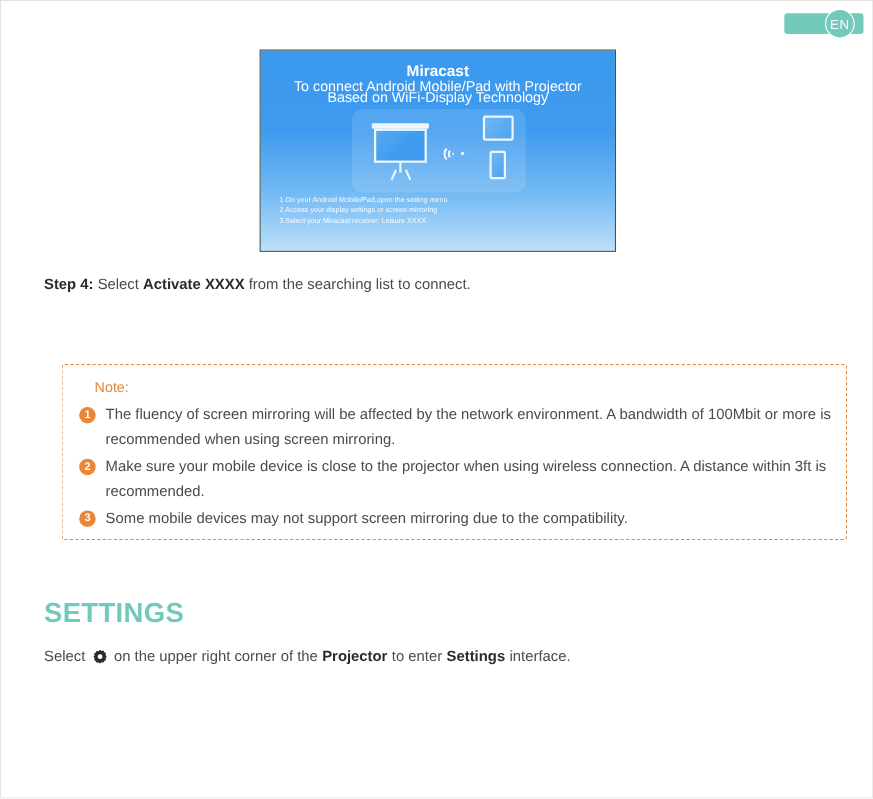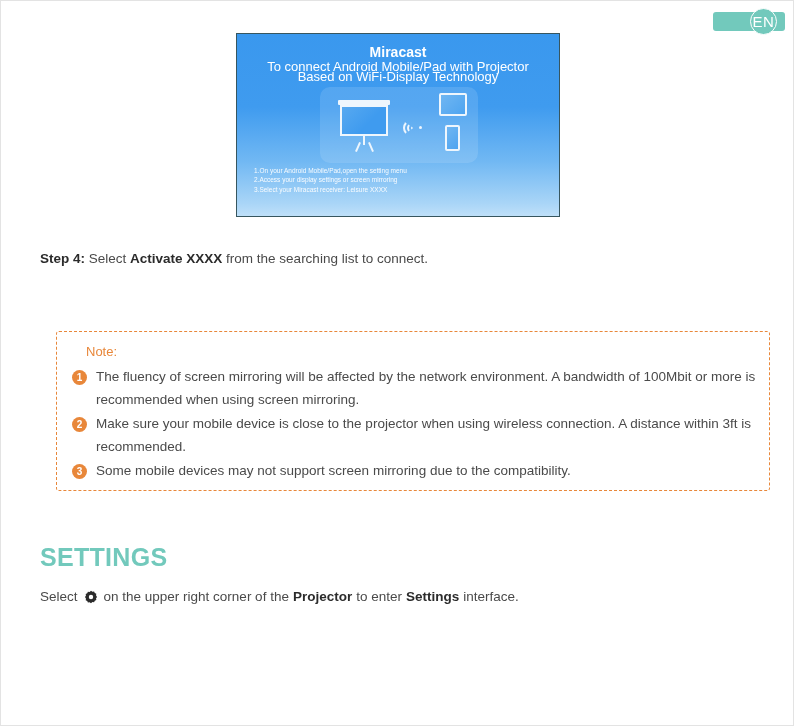--- a/index.html
+++ b/index.html
@@ -39,29 +39,29 @@
     height: 27px;
     border-radius: 50%;
     border: 1.5px solid #ffffff;
     background: #72c9bc;
     display: flex;
     align-items: center;
     justify-content: center;
   }
   .lang-badge-circle span {
     color: #ffffff;
-    font-size: 15px;
+    font-size: 12px;
     letter-spacing: 0.5px;
   }
 
   
   .miracast-figure {
     position: absolute;
     left: 235px;
-    top: 32px;
+    top: 44px;
     width: 324px;
     height: 184px;
     background: linear-gradient(180deg, #3a98ee 0%, #3f9bef 40%, #71b8f3 70%, #a9d5f7 93%, #bfe0f9 100%);
     border: 1px solid #37565f;
     overflow: hidden;
   }
   .mc-title {
     position: absolute;
     top: 10px;
     width: 100%;

